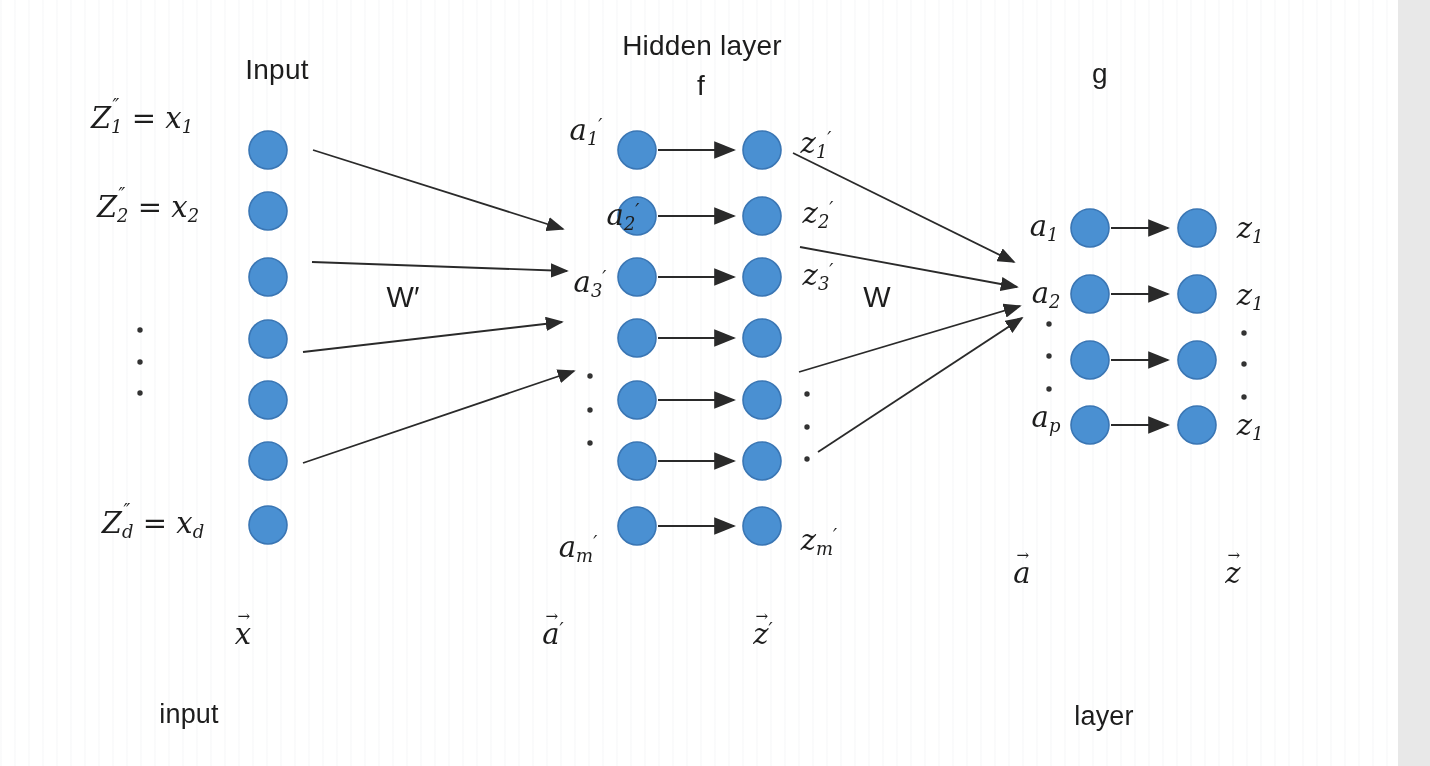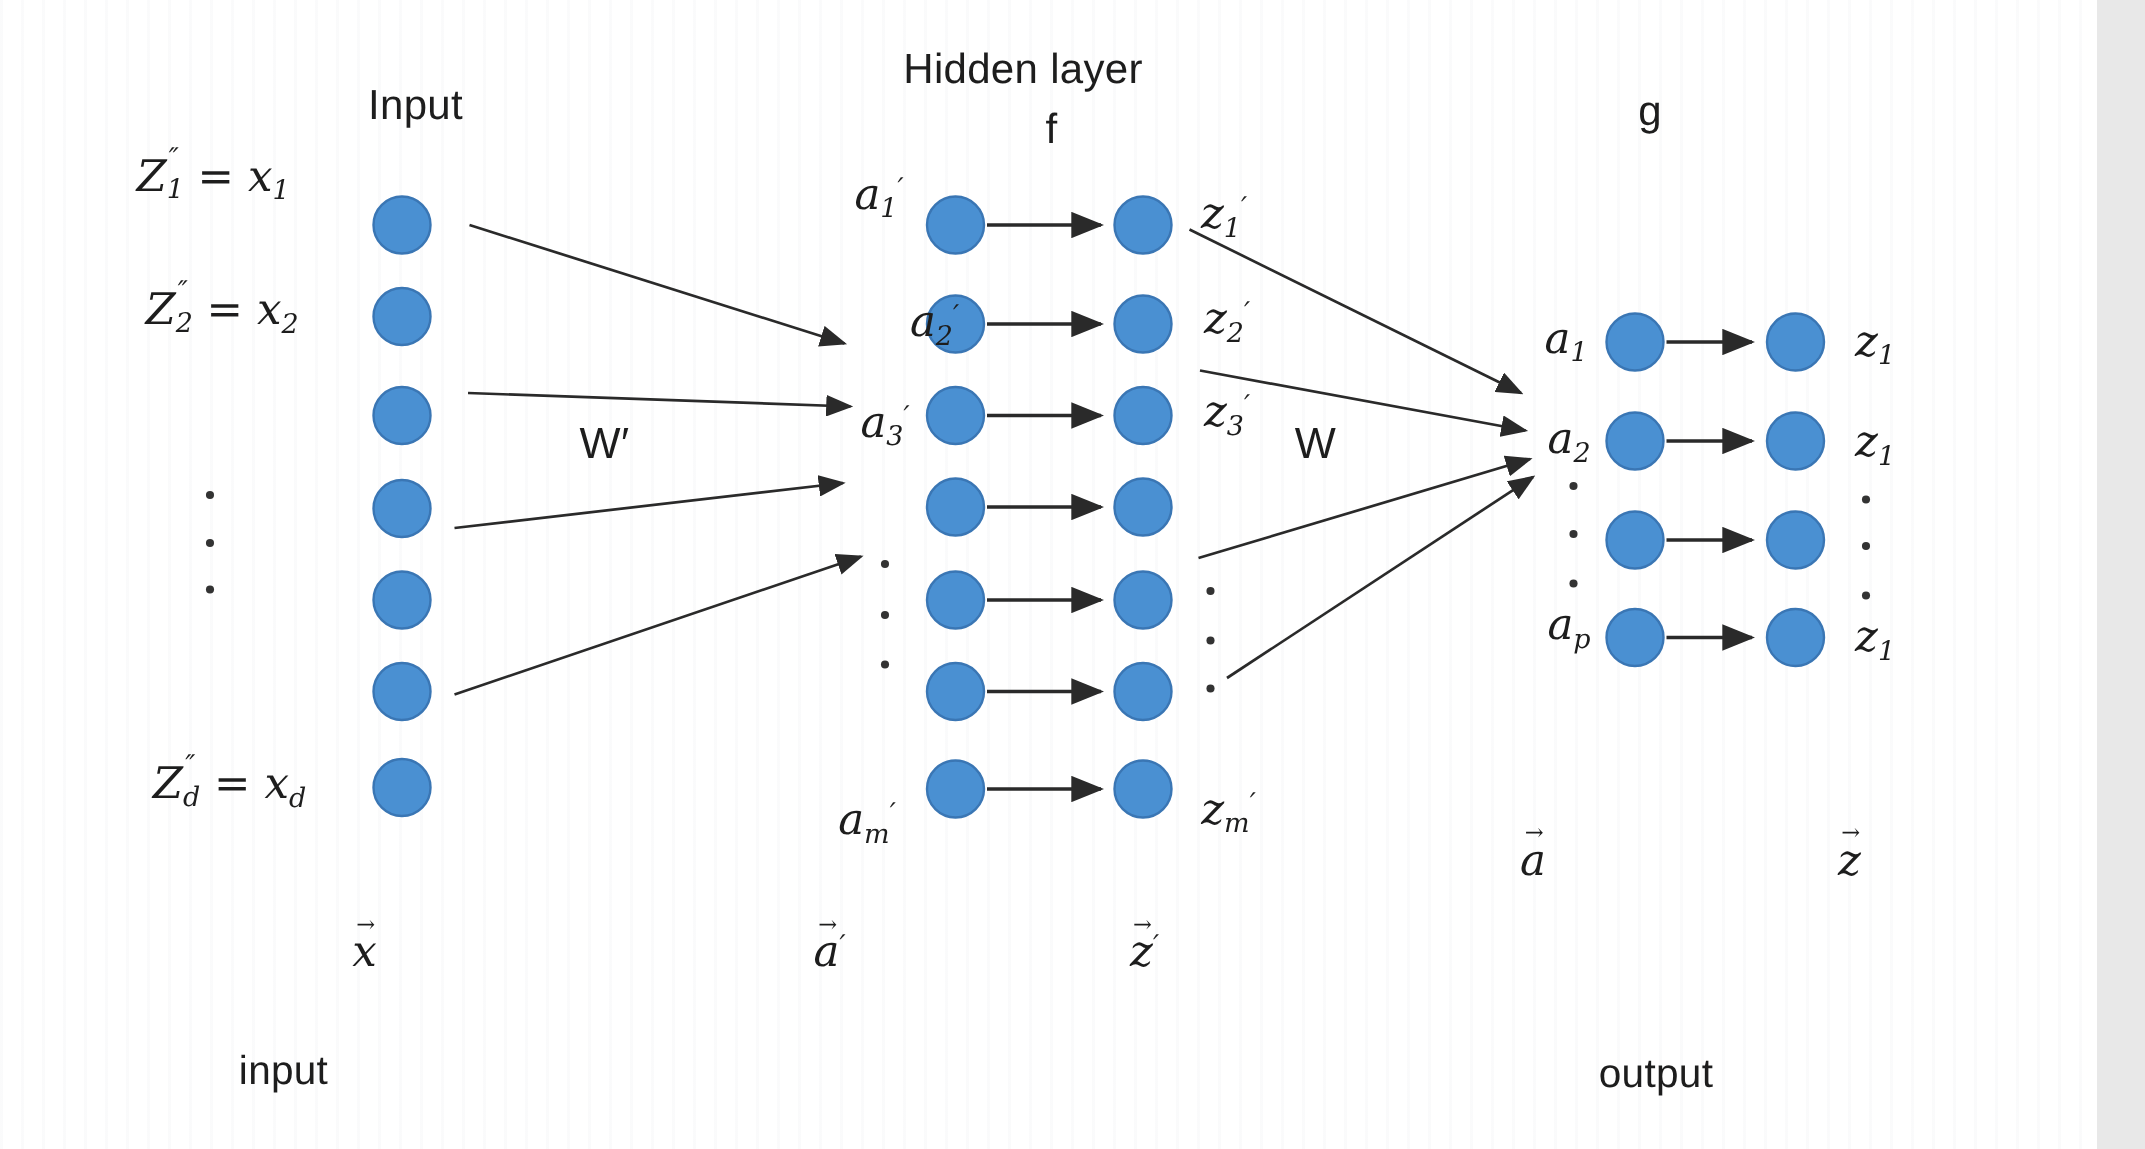--- a/index.html
+++ b/index.html
@@ -119,27 +119,27 @@
         <circle cx="1049" cy="324" r="2.7" fill="#333"></circle>
         <circle cx="1049" cy="356" r="2.7" fill="#333"></circle>
         <circle cx="1049" cy="389" r="2.7" fill="#333"></circle>
         <circle cx="1244" cy="333" r="2.7" fill="#333"></circle>
         <circle cx="1244" cy="364" r="2.7" fill="#333"></circle>
         <circle cx="1244" cy="397" r="2.7" fill="#333"></circle>
       </g>
   </svg>
 
   <div class="slabel big" style="left:277px;top:70px">Input</div>
-  <div class="slabel big" style="left:682px;top:46px">Hidden layer</div>
+  <div class="slabel big" style="left:702px;top:46px">Hidden layer</div>
   <div class="slabel big" style="left:701px;top:86px">f</div>
   <div class="slabel big" style="left:1100px;top:74px">g</div>
   <div class="slabel wlbl" style="left:403px;top:297px">W′</div>
   <div class="slabel wlbl" style="left:877px;top:297px">W</div>
   <div class="slabel" style="left:189px;top:714px">input</div>
-  <div class="slabel" style="left:1104px;top:716px">output</div>
+  <div class="slabel" style="left:1104px;top:716px">layer</div>
 
   <div id="labels">
       <div class="mlabel" style="left: 142px; top: 119px;"><span>Z</span><span class="mst"><span class="mst-sup">″</span><span>1</span></span><span> = </span><span>x</span><span class="msub">1</span></div>
       <div class="mlabel" style="left: 148px; top: 208px;"><span>Z</span><span class="mst"><span class="mst-sup">″</span><span>2</span></span><span> = </span><span>x</span><span class="msub">2</span></div>
       <div class="mlabel" style="left: 153px; top: 524px;"><span>Z</span><span class="mst"><span class="mst-sup">″</span><span>d</span></span><span> = </span><span>x</span><span class="msub">d</span></div>
       <div class="mlabel" style="left: 586px; top: 131px;"><span>a</span><span class="msub">1</span><span class="msup">′</span></div>
       <div class="mlabel" style="left: 587px; top: 216px; margin-left: 36px;"><span>a</span><span class="msub">2</span><span class="msup">′</span></div>
       <div class="mlabel" style="left: 590px; top: 283px;"><span>a</span><span class="msub">3</span><span class="msup">′</span></div>
       <div class="mlabel" style="left: 578px; top: 548px;"><span>a</span><span class="msub">m</span><span class="msup">′</span></div>
       <div class="mlabel" style="left: 816px; top: 144px;"><span>z</span><span class="msub">1</span><span class="msup">′</span></div>

